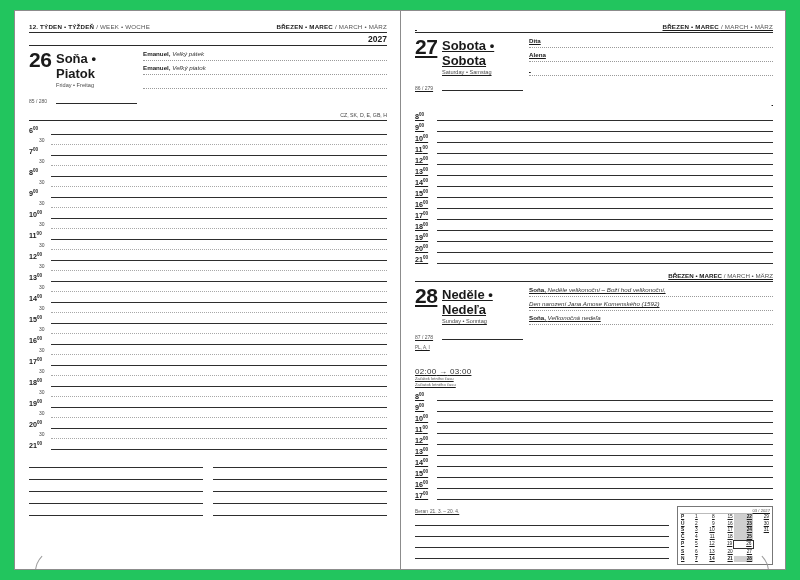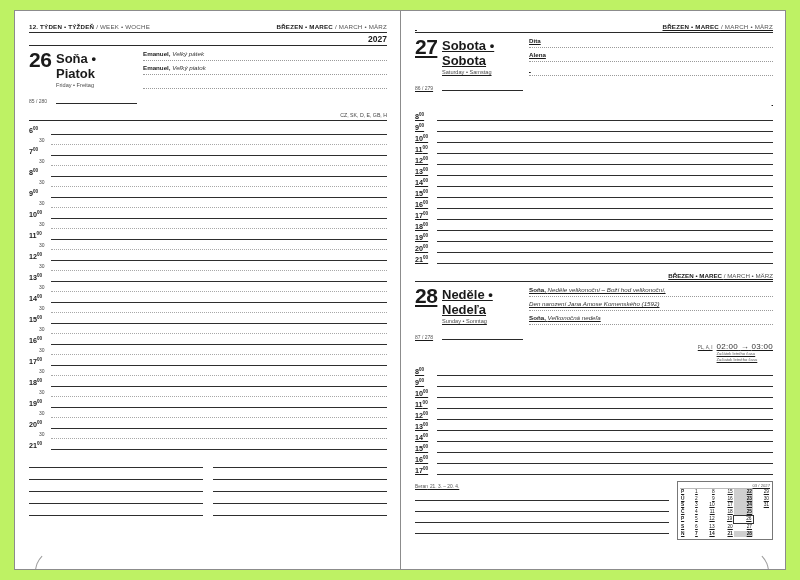--- a/index.html
+++ b/index.html
@@ -7,21 +7,21 @@
   body {
     width: 800px; height: 580px;
     background: #ffffff;
     font-family: "Liberation Sans", sans-serif;
     color: #1a1a1a;
     overflow: hidden;
   }
   .page {
     position: relative;
     width: 800px; height: 580px;
-    background: #bef264;
+    background: #22c55e;
   }
   .sheet {
     position: absolute;
     left: 14px; top: 10px;
     width: 772px; height: 560px;
     background: #ffffff;
     border: 1px solid #8c8c8c;
   }
   .spine {
     position: absolute;
@@ -145,22 +145,23 @@
   }
   .hdr2 .thin { font-weight: normal; color: #555; }
 
   .easter-box {
     font-size: 5px;
     text-align: right;
     color: #333;
     display: flex;
     justify-content: flex-end;
     align-items: flex-start;
-    gap: 4px;
+    gap: 17px;
     margin-top: 2px;
+    flex-direction: column;
   }
   .easter-box .lbl { font-size: 4.6px; color: #555; padding-top: 3px; }
   .easter-box .times2 { text-align: left; }
   .easter-box .big { font-size: 8px; font-weight: normal; letter-spacing: .3px; }
   .easter-box .cap { font-size: 4.2px; color: #555; line-height: 6px; }
 
   
   .zodrow { display:flex; margin-top: 6px; }
   .zodleft { flex: 1; padding-right: 8px; }
   .zodtitle { font-size: 7.6px; font-weight: bold; }

